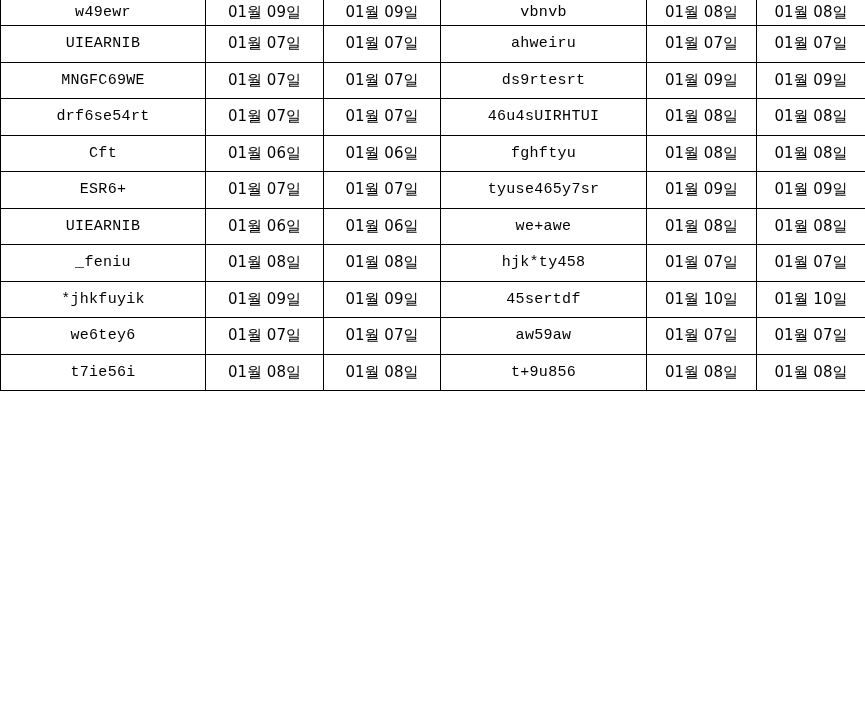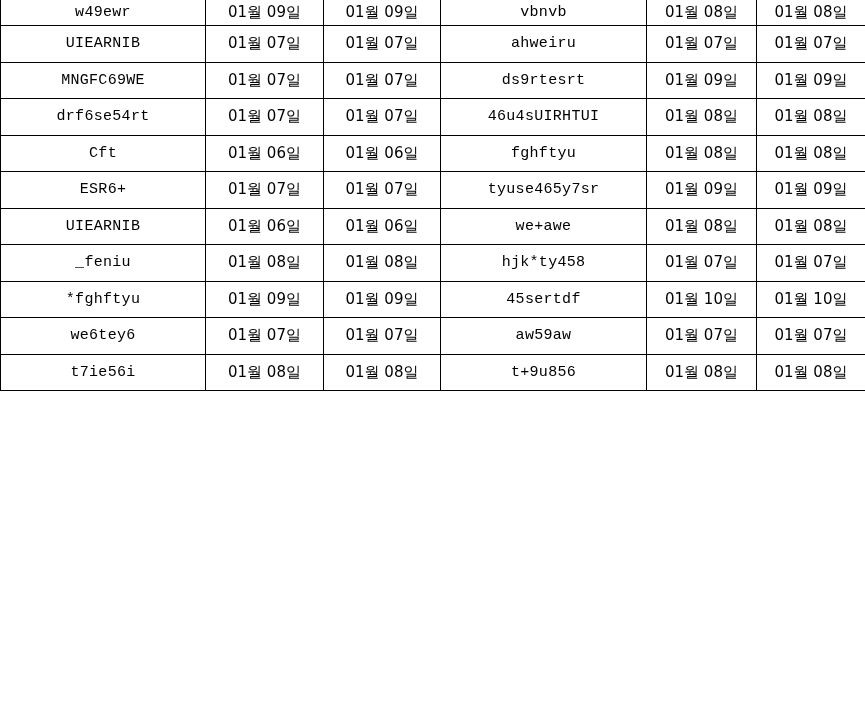--- a/index.html
+++ b/index.html
@@ -131,21 +131,21 @@
       </tr>
       <tr>
         <td class="code">_feniu</td>
         <td class="date">01월 08일</td>
         <td class="date">01월 08일</td>
         <td class="code">hjk*ty458</td>
         <td class="date">01월 07일</td>
         <td class="date">01월 07일</td>
       </tr>
       <tr>
-        <td class="code">*fghftyu</td>
+        <td class="code">*jhkfuyik</td>
         <td class="date">01월 09일</td>
         <td class="date">01월 09일</td>
         <td class="code">45sertdf</td>
         <td class="date">01월 10일</td>
         <td class="date">01월 10일</td>
       </tr>
       <tr>
         <td class="code">we6tey6</td>
         <td class="date">01월 07일</td>
         <td class="date">01월 07일</td>

